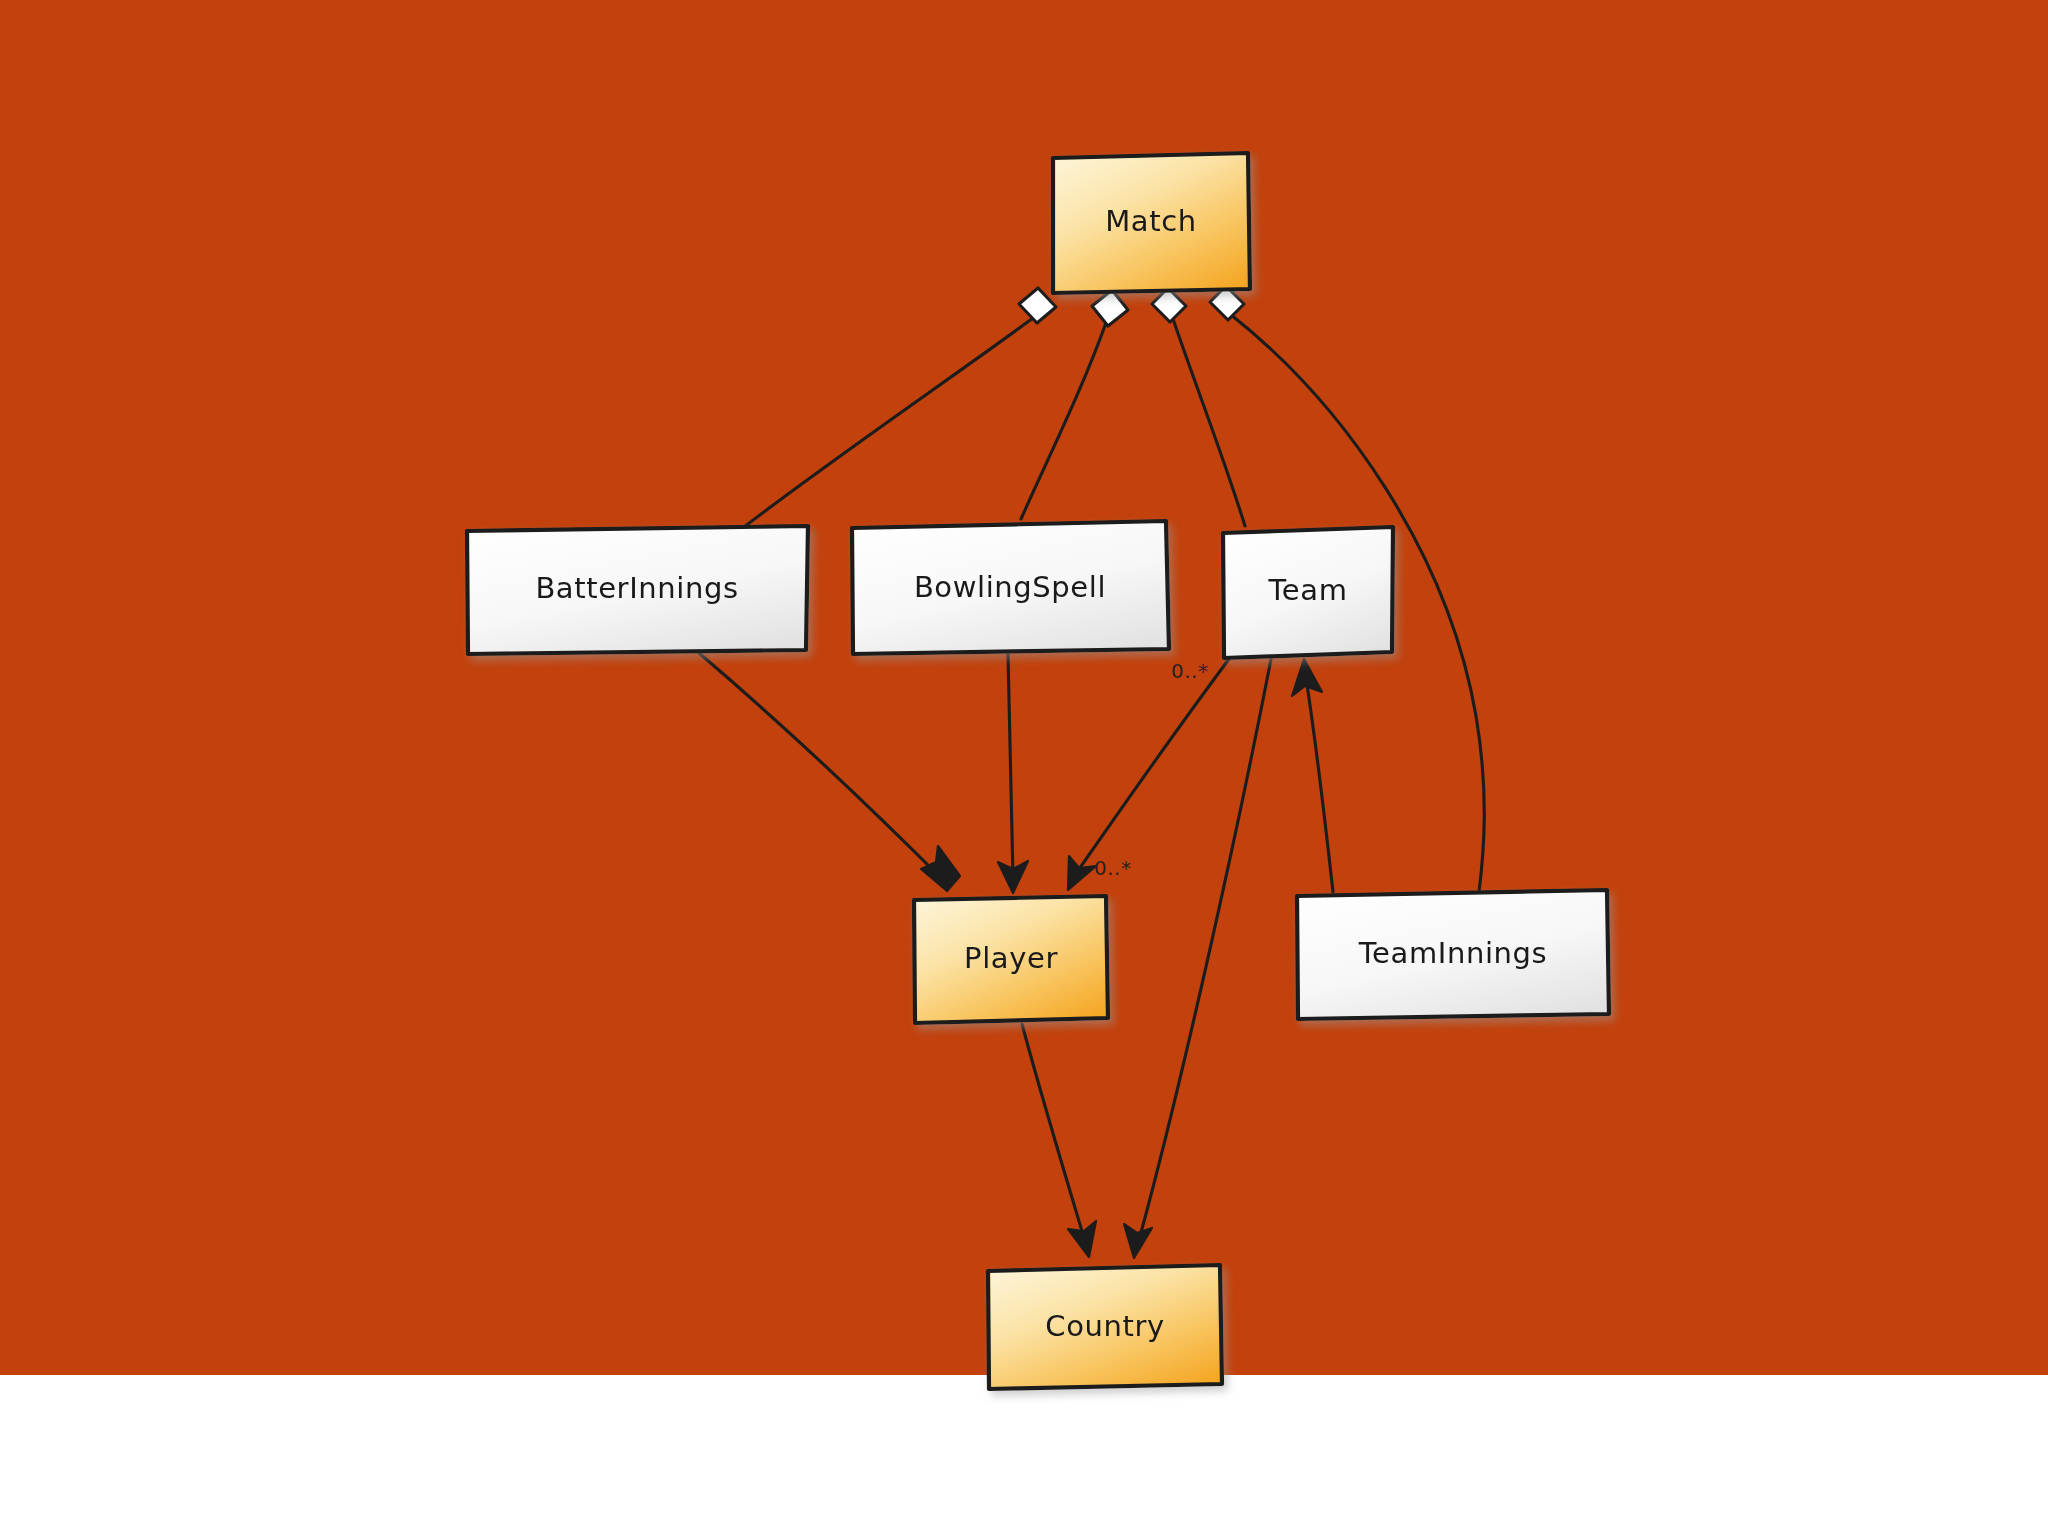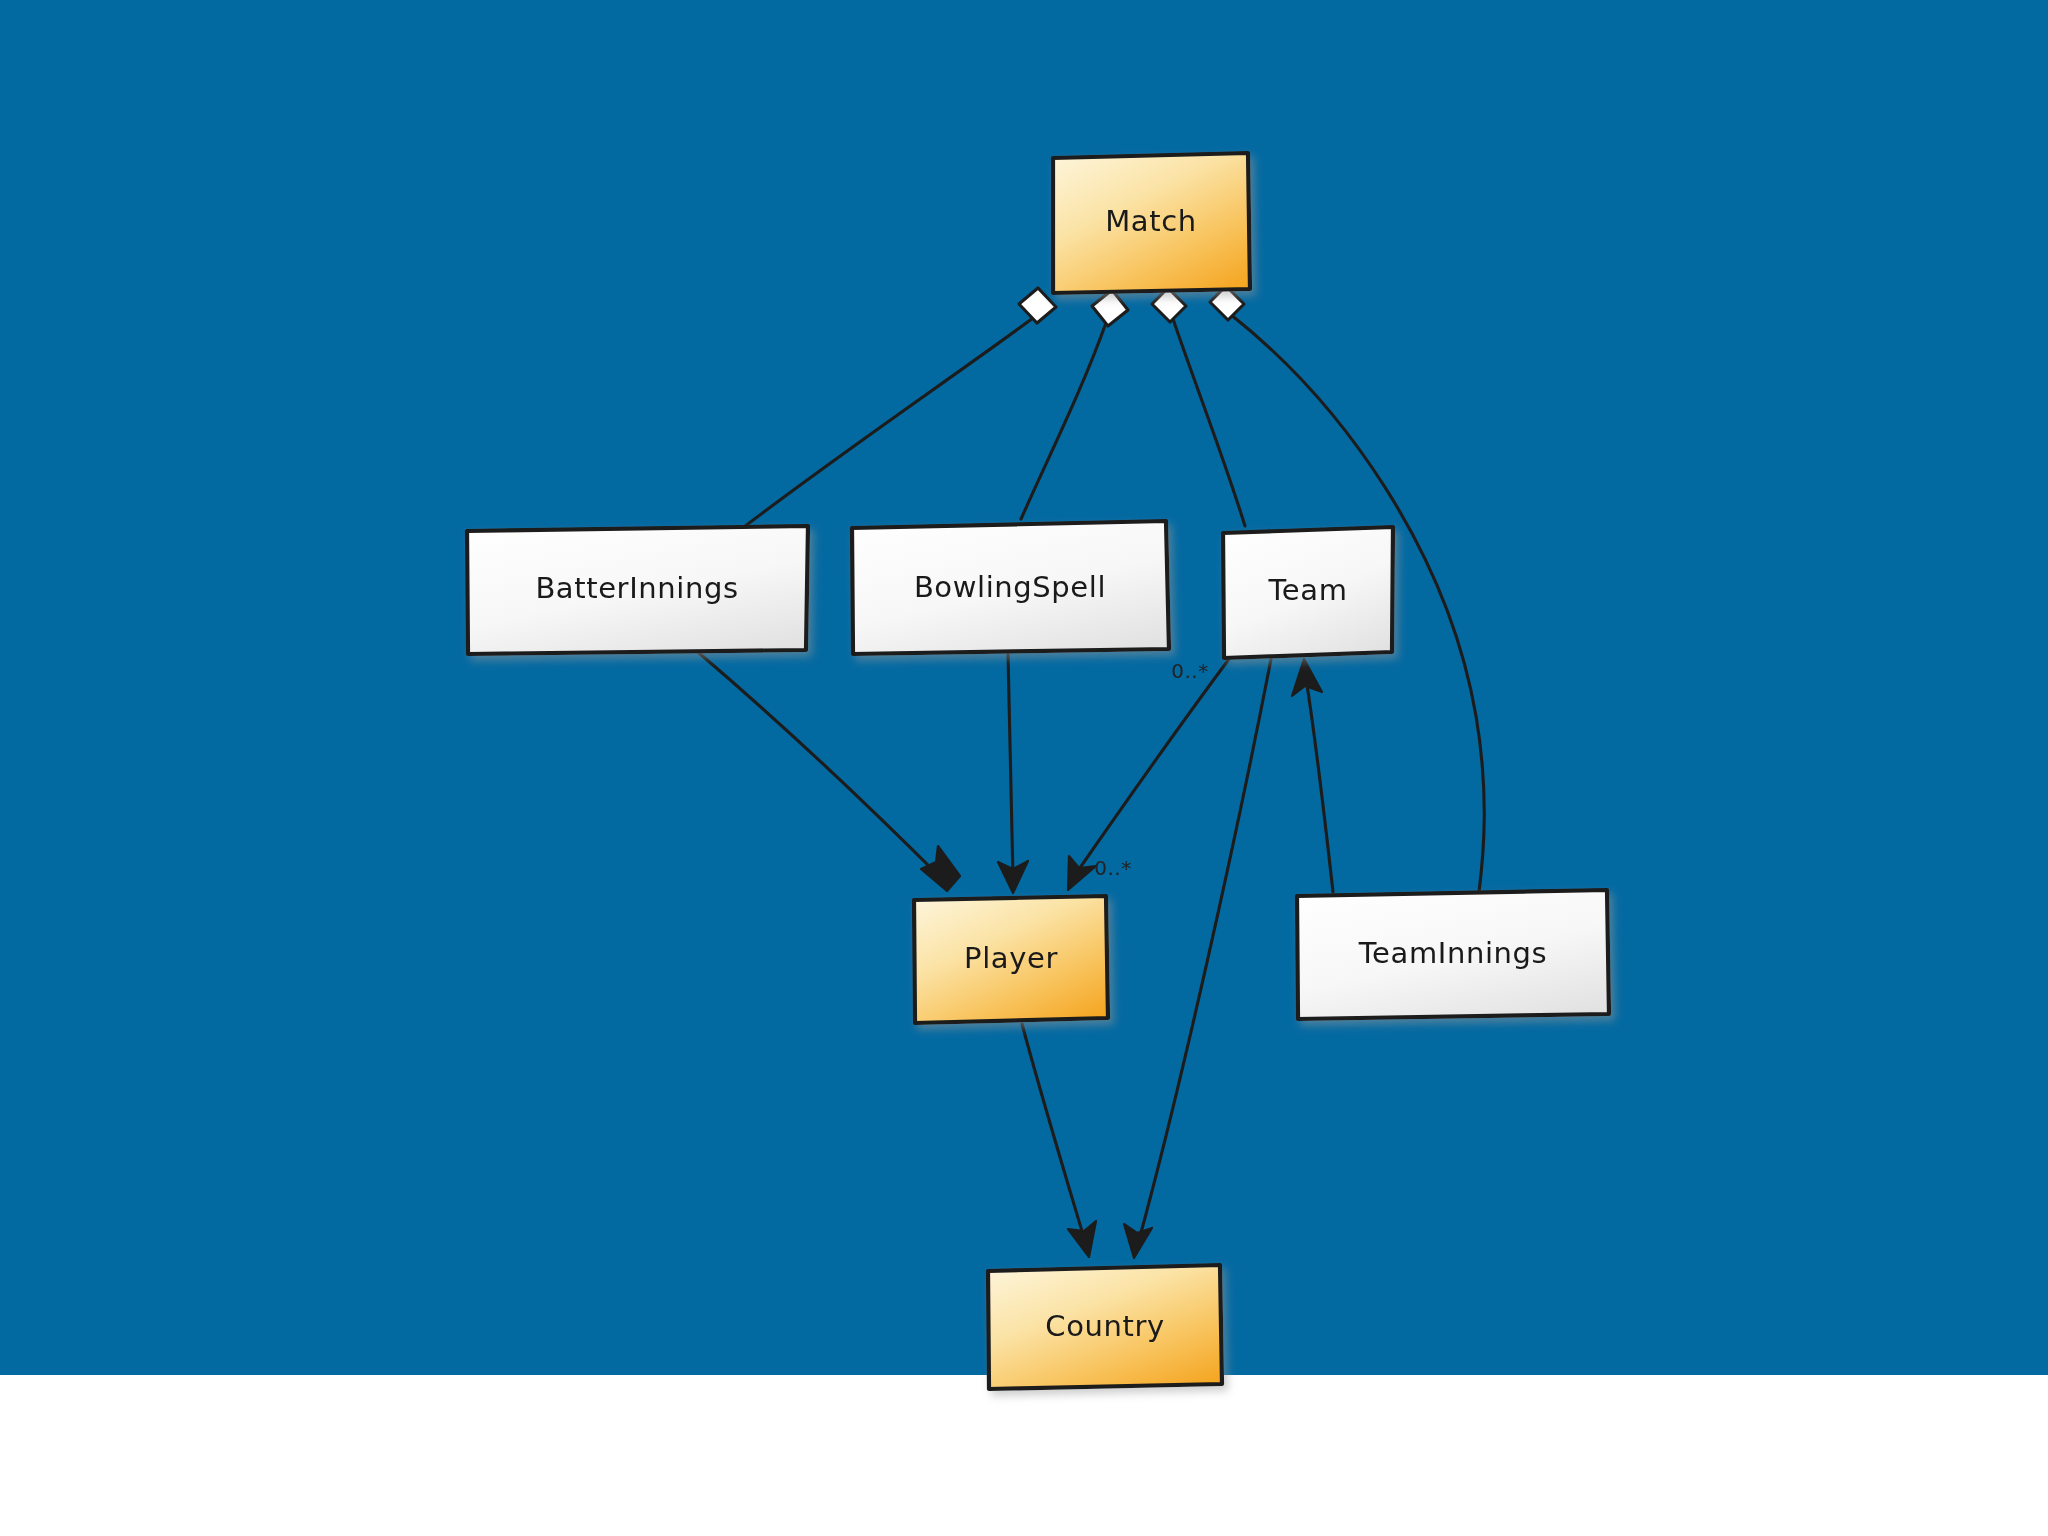--- a/index.html
+++ b/index.html
@@ -10,21 +10,21 @@
   body {
     width: 2048px;
     height: 1536px;
     font-family: "DejaVu Sans", sans-serif;
     overflow: hidden;
   }
   #diagram-root {
     position: relative;
     width: 2048px;
     height: 1375px;
-    background: #0369a1;
+    background: #c2410c;
   }
   #diagram-svg {
     position: absolute;
     inset: 0;
     width: 2048px;
     height: 1536px;
     display: block;
   }
   .node-label {
     font-family: "DejaVu Sans", sans-serif;

